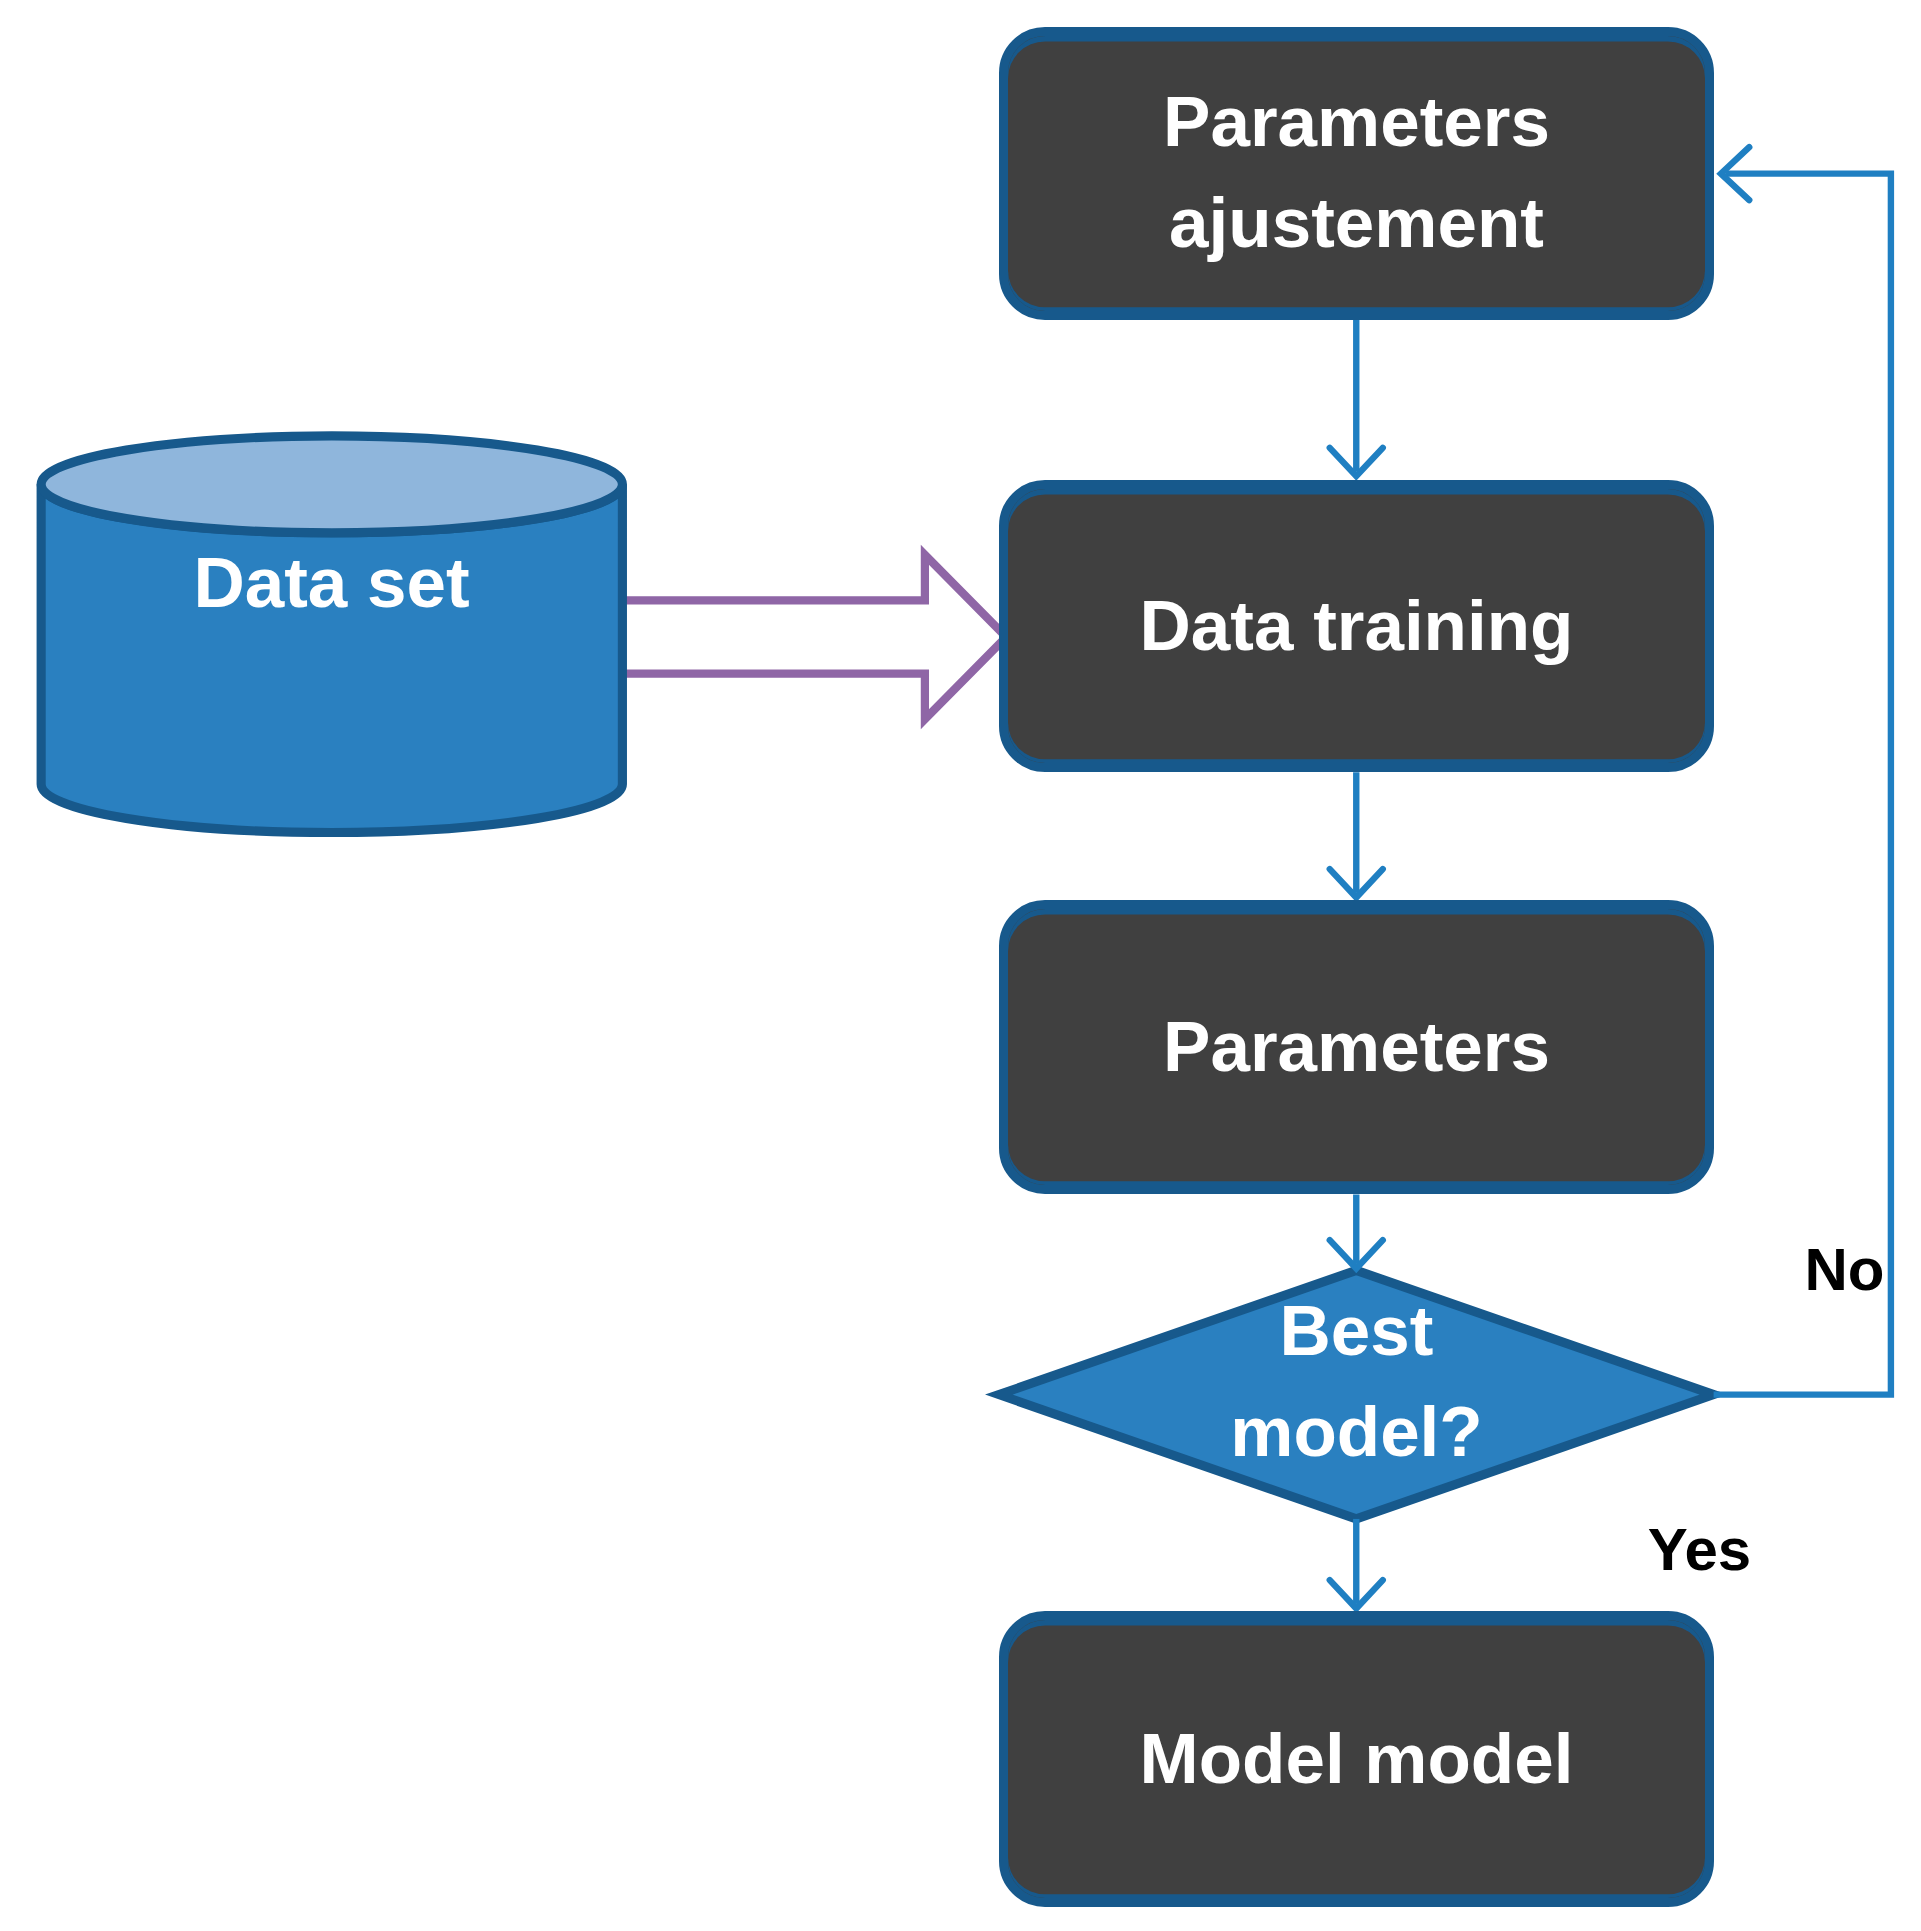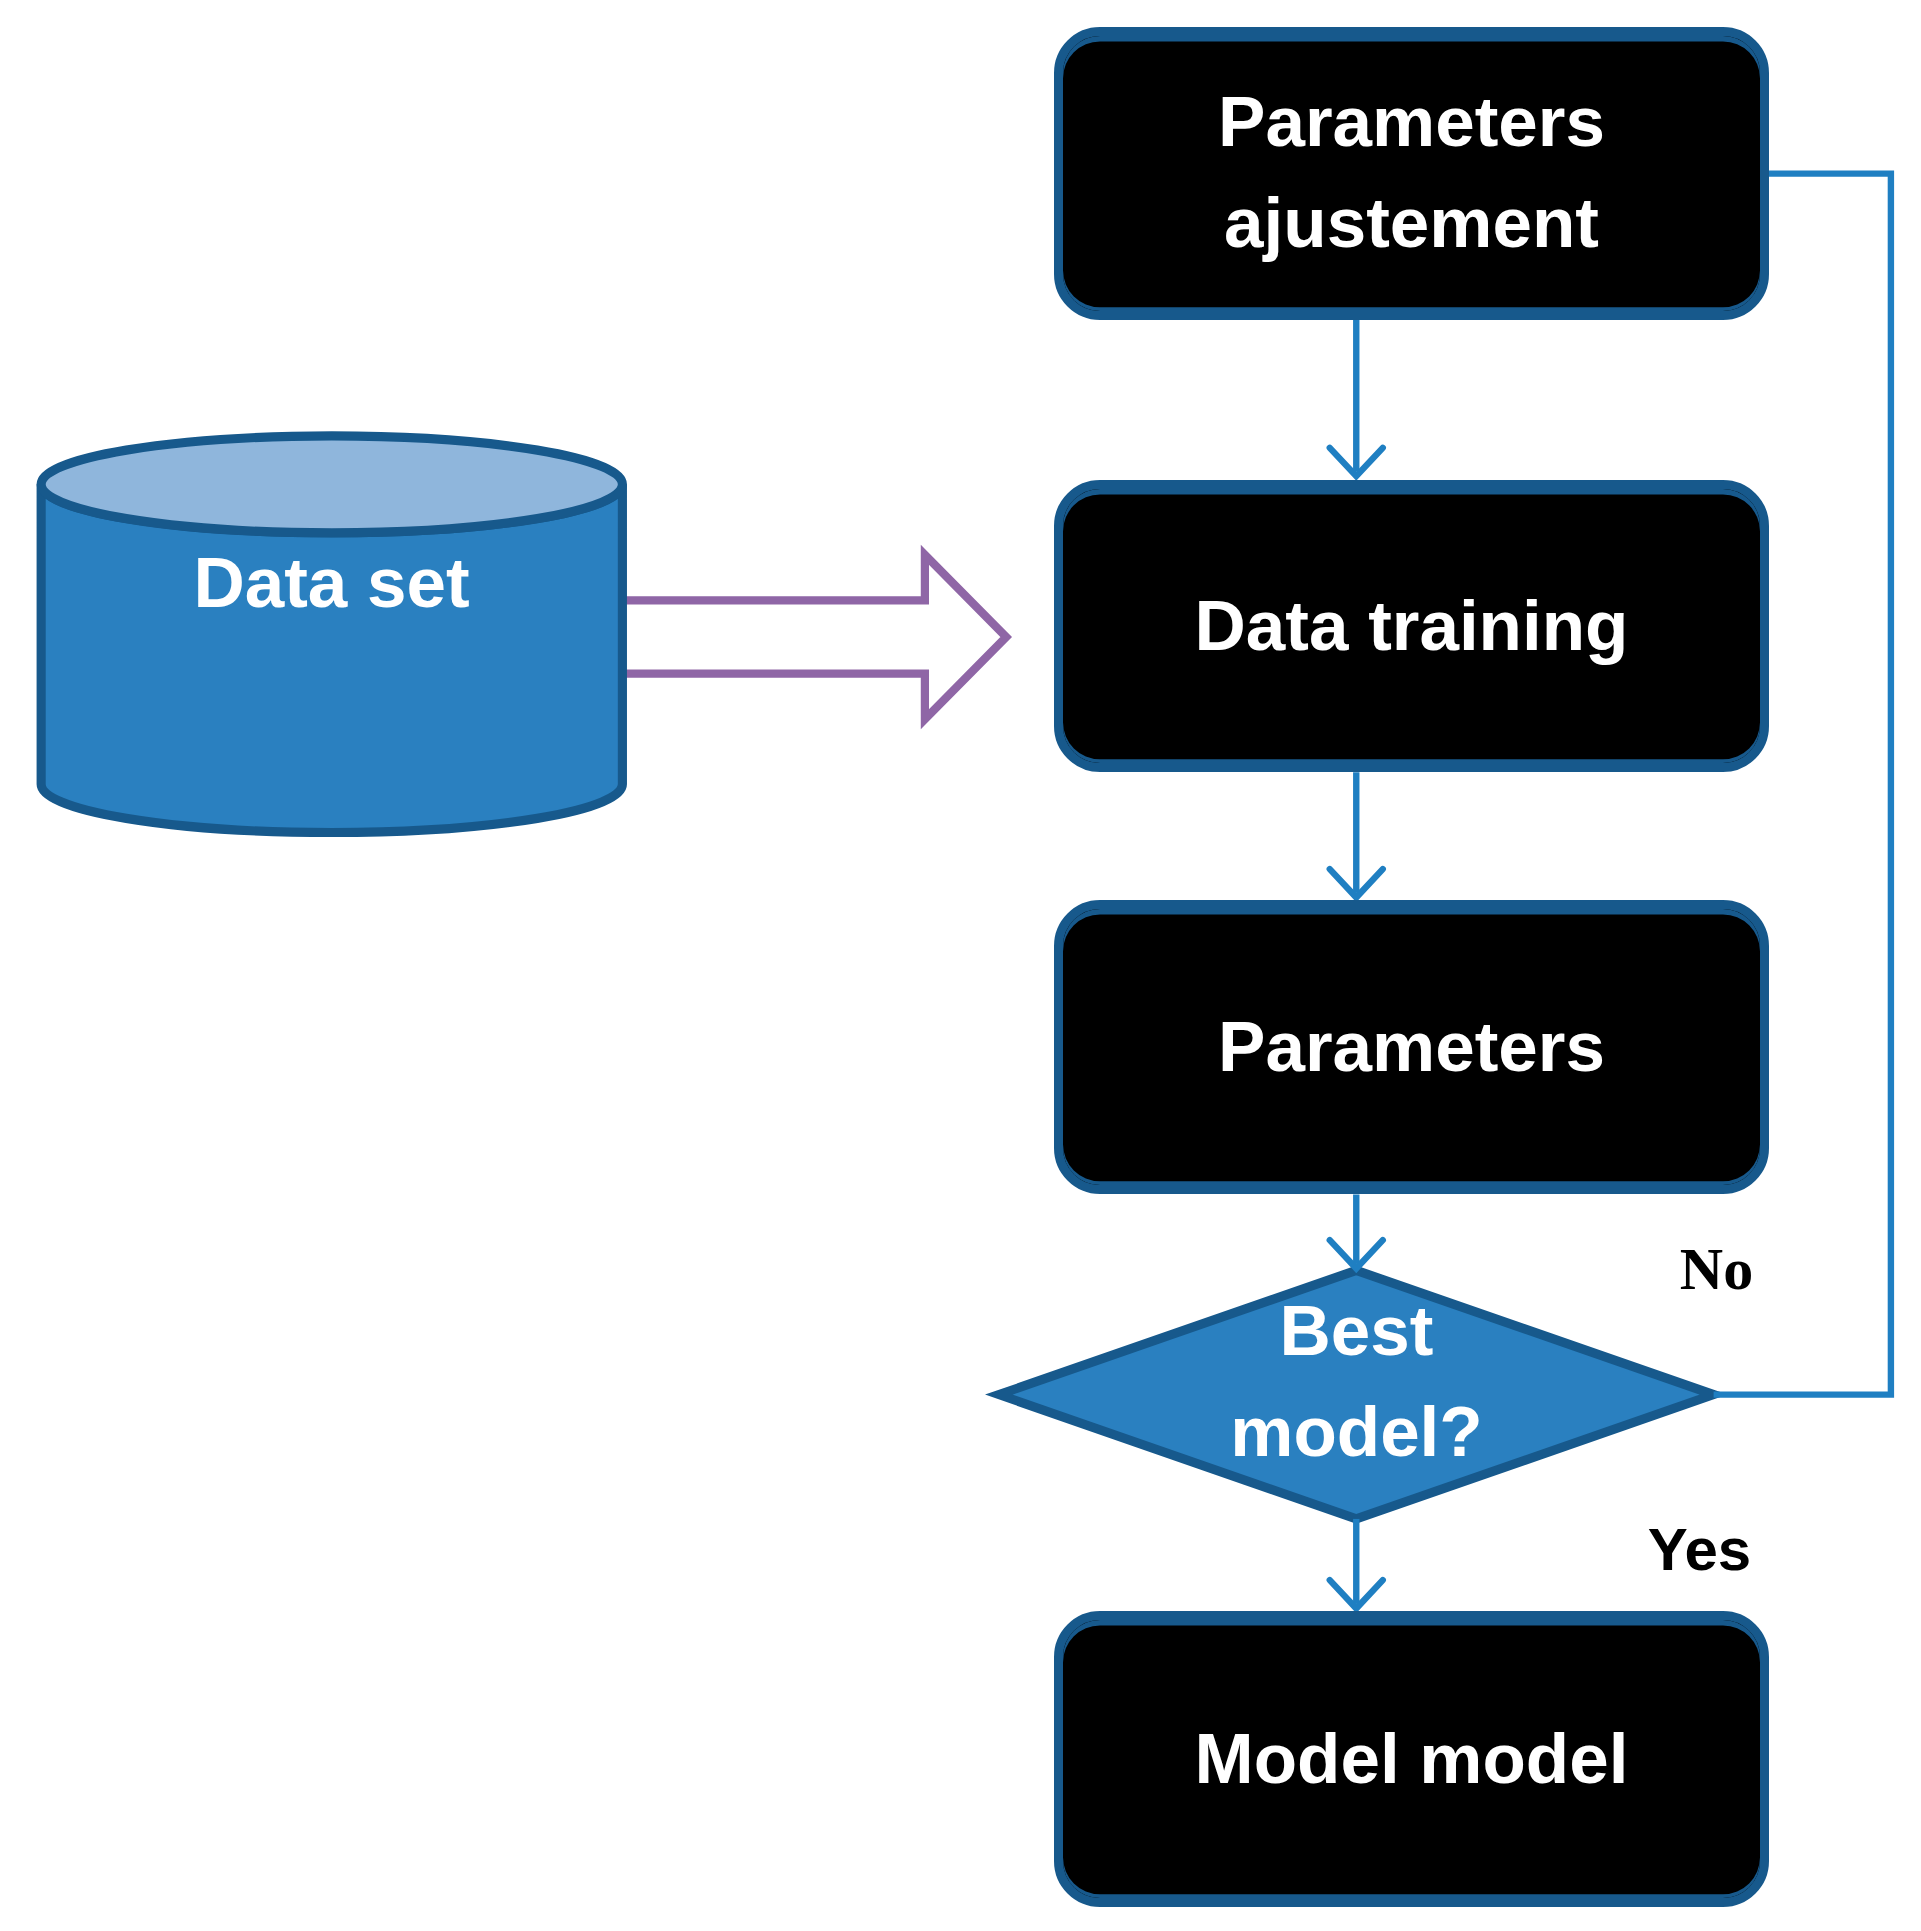--- a/index.html
+++ b/index.html
@@ -11,24 +11,24 @@
     font-family: "Liberation Sans", sans-serif;
     overflow: hidden;
   }
   svg.layer {
     position: absolute;
     left: 0; top: 0;
     width: 1922px; height: 1932px;
   }
   .node {
     position: absolute;
-    left: 1054px;
+    left: 999px;
     width: 715px;
     box-sizing: border-box;
-    background: #000000;
+    background: #404040;
     border: 9.1px solid #17598c;
     border-radius: 46px;
     box-shadow: inset 0 5.5px 0 0 #17598c, inset 0 -3.7px 0 0 #17598c;
     display: flex;
     align-items: center;
     justify-content: center;
     text-align: center;
     color: #ffffff;
     font-size: 71px;
     font-weight: bold;
@@ -53,21 +53,21 @@
   #label-dataset  { left: 41px;   top: 533px;  width: 581px; height: 256px; }
   #label-decision { left: 1201px; top: 1281px; width: 311px; height: 227px; }
   .edge-label {
     position: absolute;
     color: #000000;
     font-size: 60px;
     font-weight: bold;
     text-align: center;
     pointer-events: none;
   }
-  #label-no  { left: 1648px; top: 1235px; width: 137px; font-family: Liberation Serif, serif; }
+  #label-no  { left: 1776px; top: 1235px; width: 137px; }
   #label-yes { left: 1622px; top: 1515px; width: 155px; }
 </style>
 </head>
 <body>
 
 <div class="canvas">
 
   <svg class="layer" viewBox="0 0 2103 2114">
 
     <polygon points="660,657 1012,657 1012,607 1101,697 1012,787 1012,737 660,737" fill="#ffffff" stroke="#8f66a6" stroke-width="9" stroke-linejoin="miter"></polygon>

